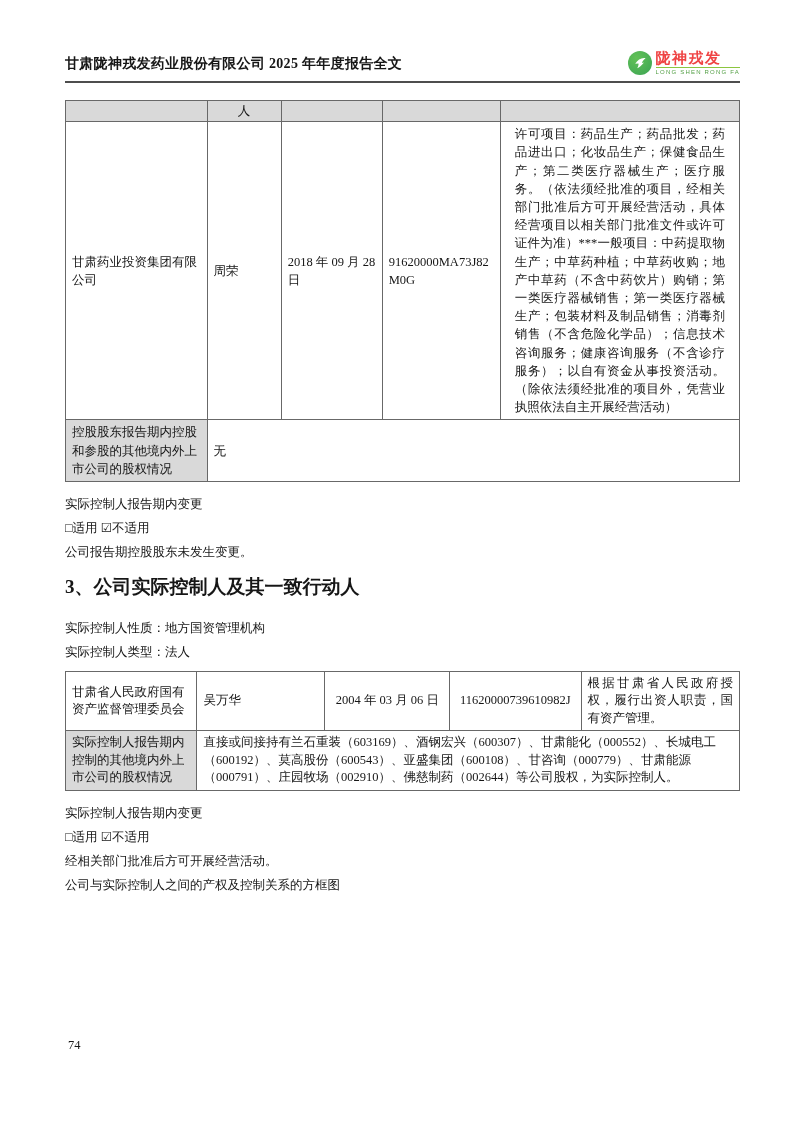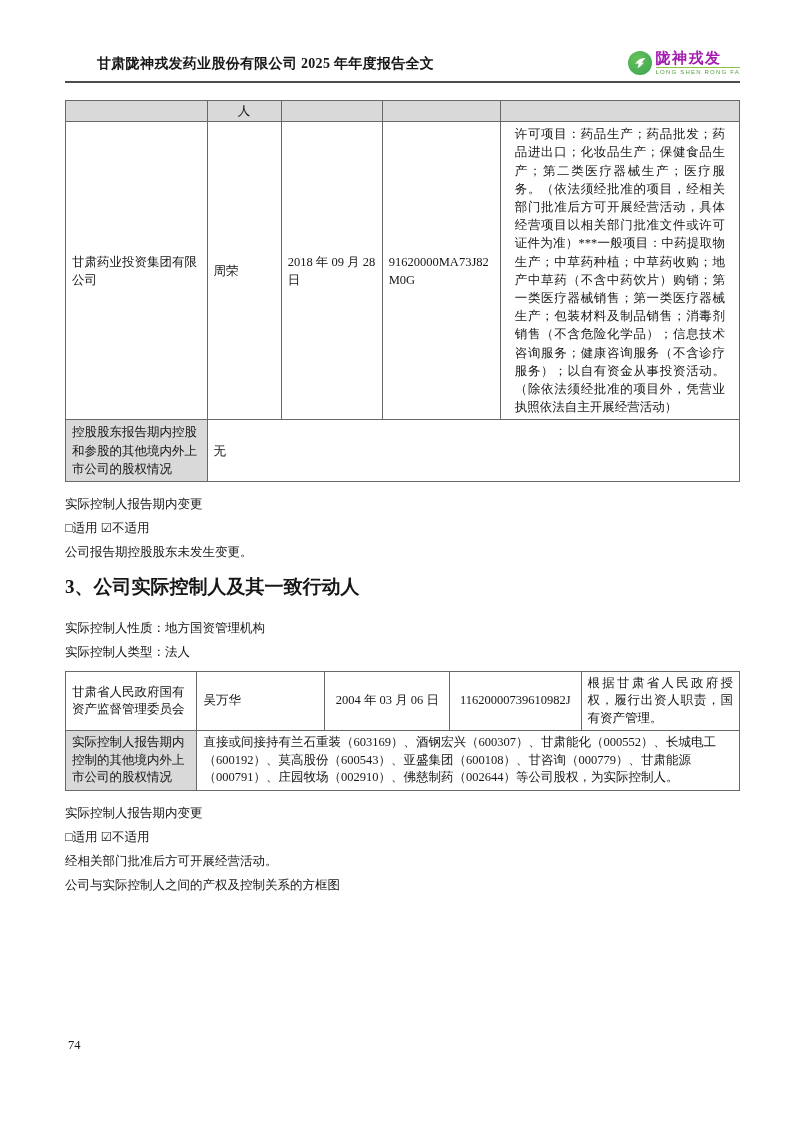--- a/index.html
+++ b/index.html
@@ -13,30 +13,30 @@
     overflow:hidden;
   }
   .page { padding:50px 53px 0 65px; }
 
   
   .doc-header{
     display:flex; justify-content:space-between; align-items:flex-end;
     border-bottom:2px solid #4d4d4d;
     padding-bottom:6px;
   }
-  .doc-title{ font-size:14px; font-weight:600; letter-spacing:.3px; padding-bottom:2px;margin-left:32px;}
+  .doc-title{ font-size:14px; font-weight:600; letter-spacing:.3px; padding-bottom:2px;}
   .logo{ display:flex; align-items:center; gap:4px; }
   .logo-circle{
     width:24px; height:24px; border-radius:50%;
     background:radial-gradient(circle at 35% 30%, #63c157, #3ba454);
     display:flex; align-items:center; justify-content:center;
     flex:0 0 auto;
   }
   .logo-textbox{ display:flex; flex-direction:column; line-height:1; }
-  .logo-cn{ font-size:15px; font-weight:bold; color:#a21caf; letter-spacing:1.5px; font-family:"Liberation Sans",sans-serif;}
+  .logo-cn{ font-size:15px; font-weight:bold; color:#ef4444; letter-spacing:1.5px; font-family:"Liberation Sans",sans-serif;}
   .logo-en{ font-size:6px; color:#55a047; letter-spacing:1.2px; margin-top:2px; border-top:1px solid #8cc63f; padding-top:1px; font-family:"Liberation Sans",sans-serif;}
 
   
   table{ width:100%; border-collapse:collapse; table-layout:fixed; font-size:12.5px; }
   td{ border:1px solid #686868; padding:3px 6px; vertical-align:middle; line-height:1.45; }
   .tbl{ border:1px solid #3f3f3f; }
   .gray{ background:#d9d9d9; }
   .center{ text-align:center; }
   .justify{ text-align:justify; text-justify:inter-character; }
   .breakall{ word-break:break-all; }

